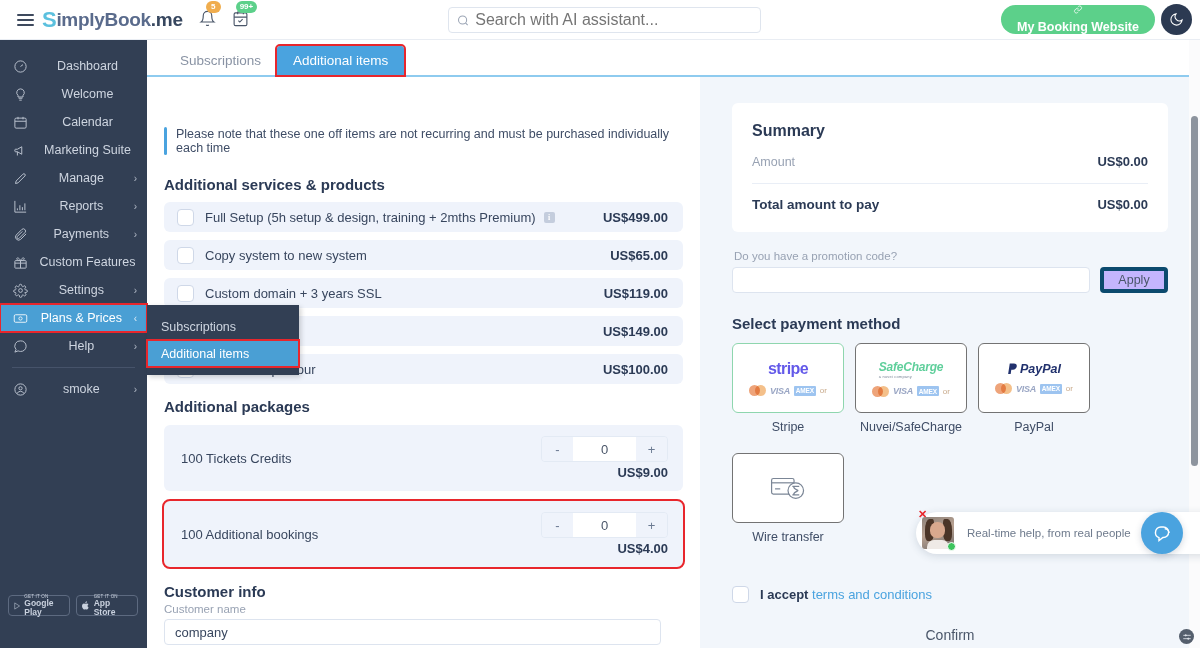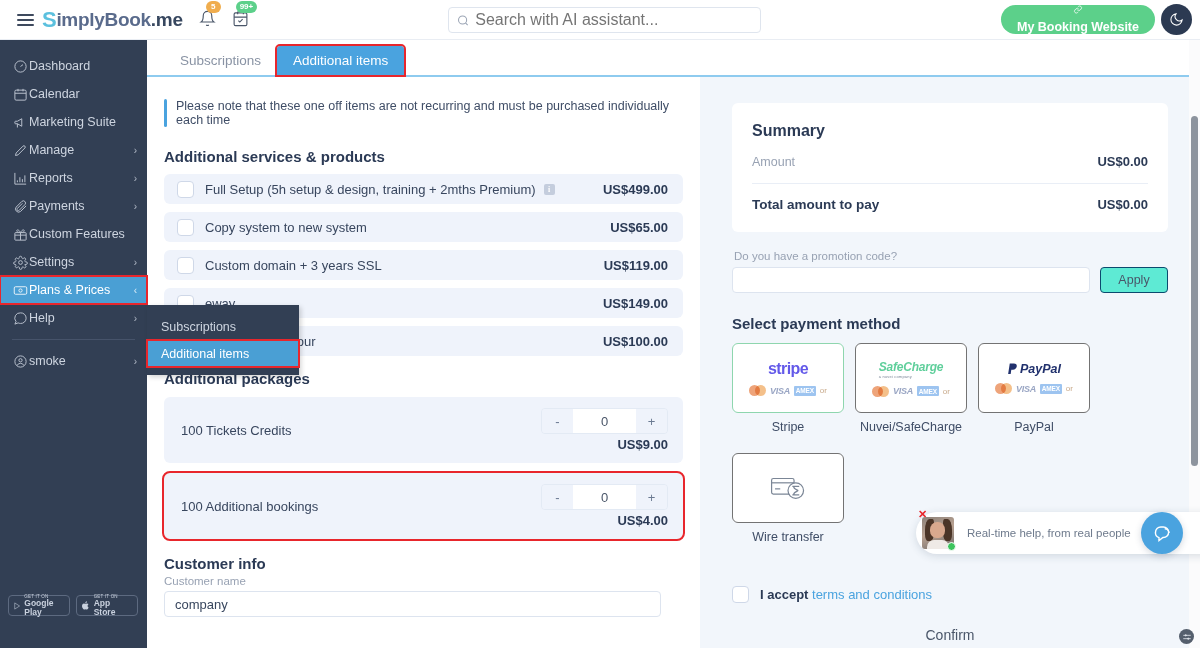--- a/index.html
+++ b/index.html
@@ -53,21 +53,21 @@
     cursor:pointer; font-size:14px;
   }
 
   
   .sidebar {
     position:absolute; left:0; top:40px; width:147px; height:608px;
     background:#323f54; z-index:30;
   }
   .nav-item {
     height:28px; display:flex; align-items:center; padding:0 10px 0 12px;
-    color:#ced5e0; font-size:12.5px; cursor:pointer; position:relative; 
+    color:#ced5e0; font-size:12.5px; cursor:pointer; position:relative; gap:9px;text-align:center;
   }
   .nav-item .ico { width:17px; display:flex; justify-content:center; align-items:center; opacity:.85; flex:none;}
   .nav-item .lbl { flex:1; white-space:nowrap; }
   .nav-item .chev { font-size:10px; opacity:.8; }
   .nav-item.active { background:#4a9fd4; color:#fff; }
   .nav-item.boxed { outline:2px solid #e8262c; outline-offset:-1px; }
   .nav-sep { height:1px; background:#46536a; margin:7px 12px; }
   .stores { position:absolute; bottom:32px; left:8px; display:flex; gap:6px; }
   .store-badge {
     border:1px solid #5d6a80; border-radius:4px; height:21px; width:62px;
@@ -96,21 +96,21 @@
     padding:0 16px; height:29px; line-height:29px; font-size:13.5px; color:#8993a4;
     cursor:pointer; border-radius:3px 3px 0 0;
   }
   .tab.active { background:#4aa3df; color:#fff; font-weight:normal; }
   .tab.boxed { outline:2px solid #e8262c; outline-offset:0px; }
 
   .panes { display:flex; height:571px; }
   .left-pane { width:553px; padding:22px 17px 0 17px; position:relative; }
   .right-pane { width:500px; background:#f2f6fb; padding:26px 32px 0 32px; position:relative; }
 
-  .notice { display:flex; gap:9px; font-size:12.5px; color:#3f4d66; margin-bottom:21px; }
+  .notice { display:flex; gap:9px; font-size:12.5px; color:#3f4d66; margin-bottom:21px;margin-top:28px; }
   .notice .bar { width:3px; background:#4aa3df; flex:none; border-radius:2px; }
 
   .sec-title { font-size:15px; font-weight:bold; color:#2b3a55; margin-bottom:9px; }
 
   .item-row {
     background:#eff3fb; border-radius:6px; height:30px; display:flex; align-items:center;
     padding:0 15px 0 13px; margin-bottom:8px;
   }
   .cbx {
     width:17px; height:17px; border:1px solid #cfd8e8; background:#fff; border-radius:4px;
@@ -159,21 +159,21 @@
   .sum-divider { height:1px; background:#e9eef6; margin:14px 0 13px 0; }
   .sum-total-label { font-size:13.5px; font-weight:bold; color:#2b3a55; }
 
   .promo-label { font-size:11.5px; color:#98a2b3; margin:18px 0 5px 2px; }
   .promo-row { display:flex; gap:10px; }
   .promo-input {
     flex:1; height:26px; border:1px solid #dde4ef; border-radius:4px; background:#fff;
     outline:none; padding:0 9px; font-size:12.5px; font-family:"Liberation Sans", sans-serif;
   }
   .apply-btn {
-    width:68px; height:26px; border:1px solid #0c4a6e; border-radius:4px; background:#5eead4;
+    width:68px; height:26px; border:4px solid #0c4a6e; border-radius:4px; background:#c4b5fd;
     color:#4a5669; font-size:12.5px; cursor:pointer; font-family:"Liberation Sans", sans-serif;
   }
 
   .pm-title { font-size:15px; font-weight:bold; color:#2b3a55; margin:22px 0 11px 0; }
   .pm-grid { display:flex; gap:11px; flex-wrap:wrap; }
   .pm-cell { width:112px; }
   .pm-card {
     width:112px; height:70px; background:#fff; border:1px solid #737373; border-radius:6px;
     display:flex; flex-direction:column; align-items:center; justify-content:center;
     gap:7px; cursor:pointer;
@@ -304,20 +304,28 @@
       <div class="nav-item">
         <span class="ico">
             <svg width="15" height="15" viewBox="0 0 24 24" fill="none" stroke="currentColor" stroke-width="1.6">
               <circle cx="12" cy="12" r="9"></circle>
               <path d="M12 12l4-3"></path>
             </svg>
           </span>
         <span class="lbl">Dashboard</span>
       </div>
 
+      <div class="nav-item">
+        <span class="ico">
+            <svg width="15" height="15" viewBox="0 0 24 24" fill="none" stroke="currentColor" stroke-width="1.6">
+              <path d="M9 18h6M10 21h4M12 3a6 6 0 0 0-4 10.5V16h8v-2.5A6 6 0 0 0 12 3z"></path>
+            </svg>
+          </span>
+        <span class="lbl">Welcome</span>
+      </div>
 
       <div class="nav-item">
         <span class="ico">
             <svg width="15" height="15" viewBox="0 0 24 24" fill="none" stroke="currentColor" stroke-width="1.6">
               <rect x="3" y="5" width="18" height="16" rx="2"></rect>
               <path d="M3 10h18M8 3v4M16 3v4"></path>
             </svg>
           </span>
         <span class="lbl">Calendar</span>
       </div>

